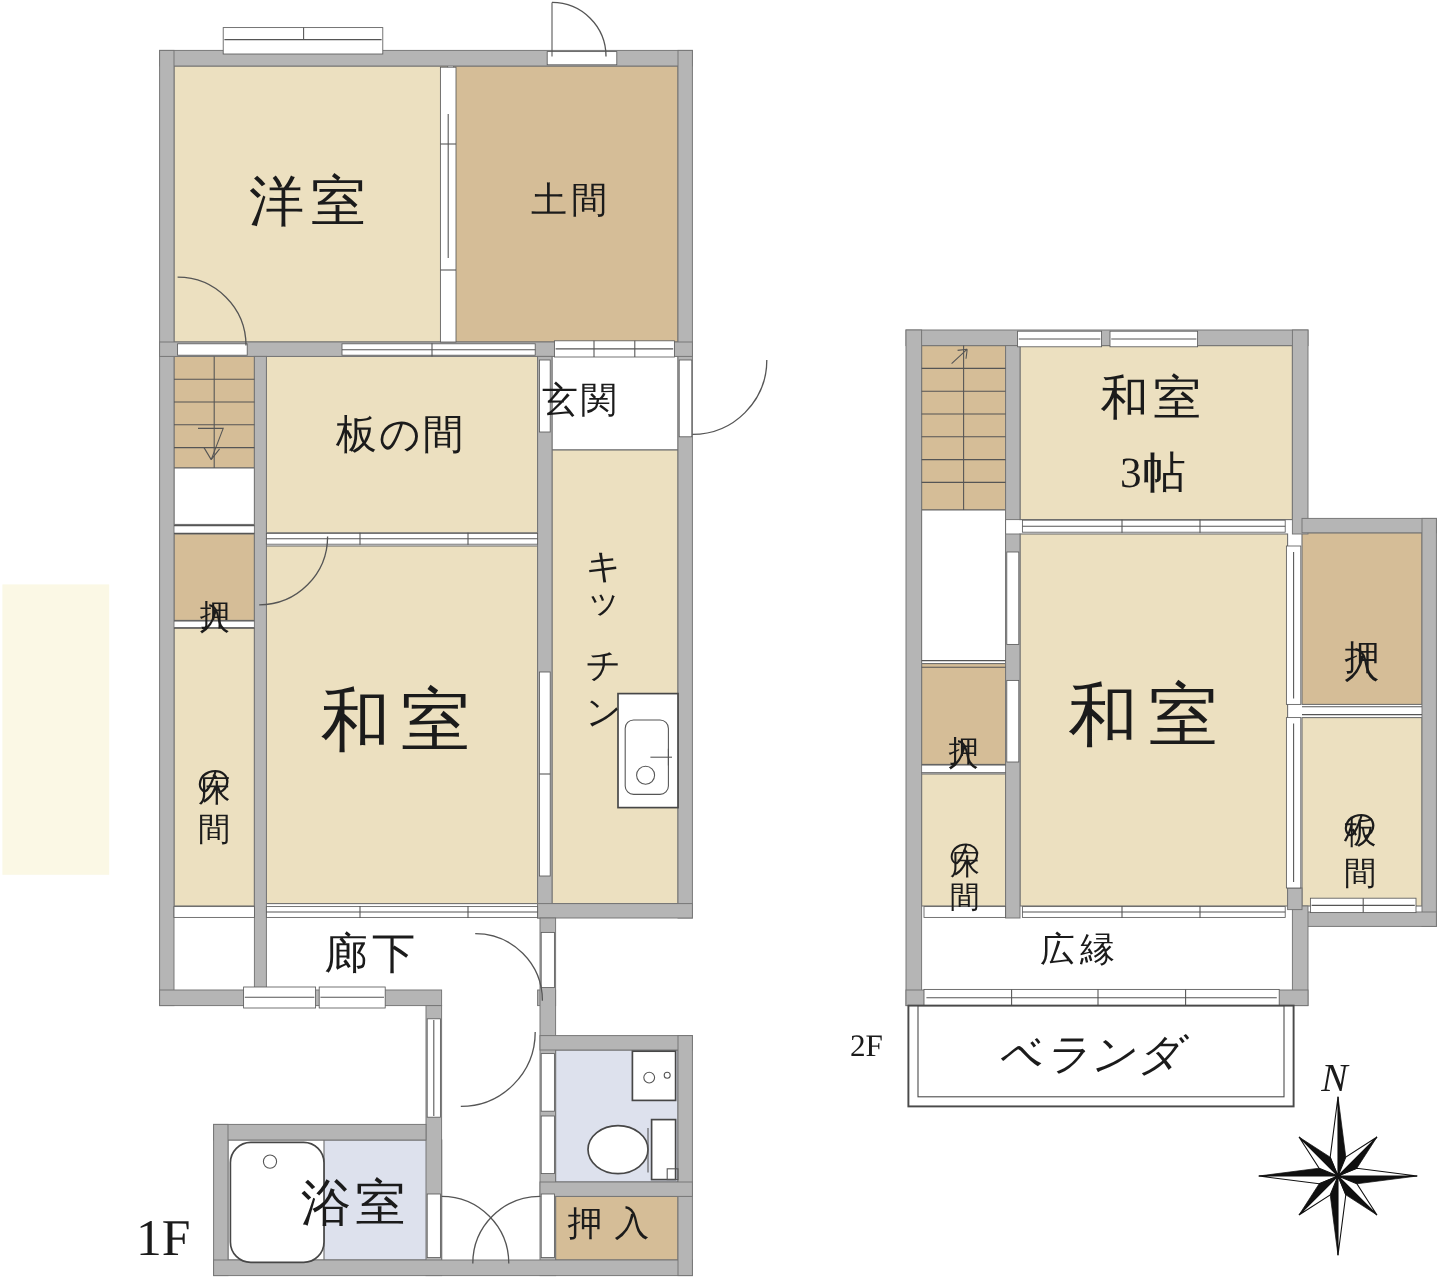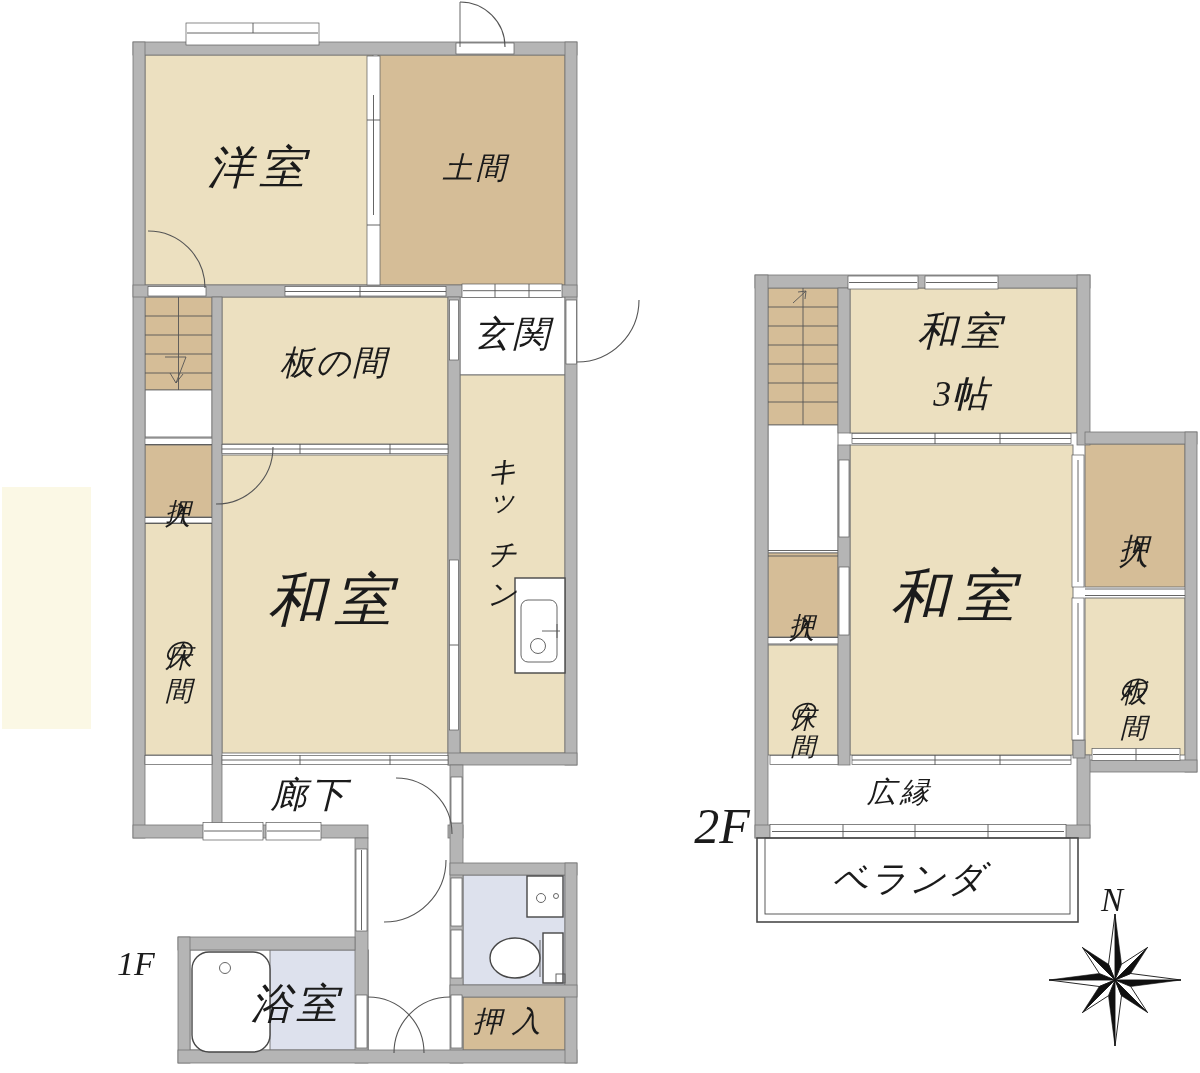--- a/index.html
+++ b/index.html
@@ -1,20 +1,20 @@
 <!DOCTYPE html>
 <html style="--wall: #b5b5b5; --room_cream: #ece0c0; --room_tan: #d5bd97; --wet_blue: #dde1ed; --accent_pale: #fbf8e5; --bg: #ffffff; --line: #3a3a3a;"><head>
 <meta charset="utf-8">
 <style>
   html,body{margin:0;padding:0;background:#fff;}
   .plan{position:relative;width:1200px;height:1073px;background:#fff;overflow:hidden;
         font-family:"Liberation Serif","DejaVu Serif",serif;}
   .plan svg{position:absolute;left:0;top:0;}
   .lbl{position:absolute;transform:translate(-50%,-50%);color:#1b1b1b;white-space:nowrap;
-       line-height:1;z-index:5;font-family:"Liberation Serif","DejaVu Serif",serif;font-style:italic;}
+       line-height:1;z-index:5;font-family:"Liberation Serif","DejaVu Serif",serif;}
   .v{writing-mode:vertical-rl;text-orientation:upright;}
   .it{font-style:italic;}
   
   .wall{fill:var(--wall,#b5b5b5);stroke:#757575;stroke-width:.8;}
   .cream{fill:var(--room_cream,#ede1c1);stroke:#6d6d6d;stroke-width:.9;}
   .tan{fill:var(--room_tan,#d5bd97);stroke:#6d6d6d;stroke-width:.9;}
   .blue{fill:var(--wet_blue,#dde1ed);stroke:#6d6d6d;stroke-width:.9;}
   .wht{fill:#ffffff;stroke:#5f5f5f;stroke-width:.8;}
   .slot{fill:#ffffff;stroke:#5a5a5a;stroke-width:.7;}
   .thin{stroke:#555;stroke-width:.9;fill:none;}
@@ -278,35 +278,35 @@
     <path class="cb" d="M1082.5,1012.5 L1115,980 L1099.3,986.5 Z"></path>
     <path class="cw" d="M1082.5,1012.5 L1115,980 L1108.5,995.7 Z"></path>
     <path class="cb" d="M1082.5,947.5 L1115,980 L1108.5,964.3 Z"></path>
     <path class="cw" d="M1082.5,947.5 L1115,980 L1099.3,973.5 Z"></path>
   </g>
 </svg>
 
   <div class="lbl" style="left:259px;top:168px;font-size:46px;letter-spacing:.12em;">洋室</div>
   <div class="lbl" style="left:476px;top:168px;font-size:30px;letter-spacing:.12em;">土間</div>
   <div class="lbl" style="left:334px;top:363px;font-size:34px;letter-spacing:.05em;">板の間</div>
-  <div class="lbl" style="left:513px;top:334px;font-size:36px;letter-spacing:.08em;">玄関</div>
+  <div class="lbl" style="left:484px;top:334px;font-size:30px;letter-spacing:.08em;">玄関</div>
   <div class="lbl v" style="left:502px;top:522px;font-size:29px;letter-spacing:.3em;">キッチン</div>
   <div class="lbl v" style="left:178px;top:482px;font-size:25px;letter-spacing:.1em;">押入</div>
   <div class="lbl v" style="left:178px;top:640px;font-size:27px;letter-spacing:.08em;">床の間</div>
   <div class="lbl" style="left:334px;top:601px;font-size:58px;letter-spacing:.15em;">和室</div>
   <div class="lbl" style="left:310px;top:795px;font-size:36px;letter-spacing:.1em;">廊下</div>
   <div class="lbl" style="left:296px;top:1004px;font-size:42px;letter-spacing:.08em;">浴室</div>
   <div class="lbl" style="left:512px;top:1021px;font-size:29px;letter-spacing:.35em;">押入</div>
-  <div class="lbl" style="left:136px;top:964px;font-size:34px;">1F</div>
+  <div class="lbl" style="left:136px;top:1032px;font-size:43px;">1F</div>
 
   <div class="lbl" style="left:961px;top:332px;font-size:40px;letter-spacing:.1em;">和室</div>
   <div class="lbl" style="left:961px;top:394px;font-size:36px;letter-spacing:.02em;">3帖</div>
   <div class="lbl" style="left:957px;top:597px;font-size:58px;letter-spacing:.15em;">和室</div>
   <div class="lbl v" style="left:1134px;top:515px;font-size:29px;letter-spacing:.15em;">押入</div>
   <div class="lbl v" style="left:1133px;top:677px;font-size:27px;letter-spacing:.08em;">板の間</div>
   <div class="lbl v" style="left:802px;top:596px;font-size:25px;letter-spacing:.12em;">押入</div>
   <div class="lbl v" style="left:803px;top:701px;font-size:25px;letter-spacing:.05em;">床の間</div>
   <div class="lbl" style="left:900px;top:792px;font-size:29px;letter-spacing:.15em;">広縁</div>
   <div class="lbl it" style="left:893px;top:879px;font-size:36px;letter-spacing:.05em;margin-left:16px;">ベランダ</div>
-  <div class="lbl" style="left:722px;top:826px;font-size:50px;">2F</div>
+  <div class="lbl" style="left:722px;top:872px;font-size:26px;">2F</div>
 
   <div class="lbl it" style="left:1112px;top:900px;font-size:33px;">N</div>
 </div>
 
 </body></html>

